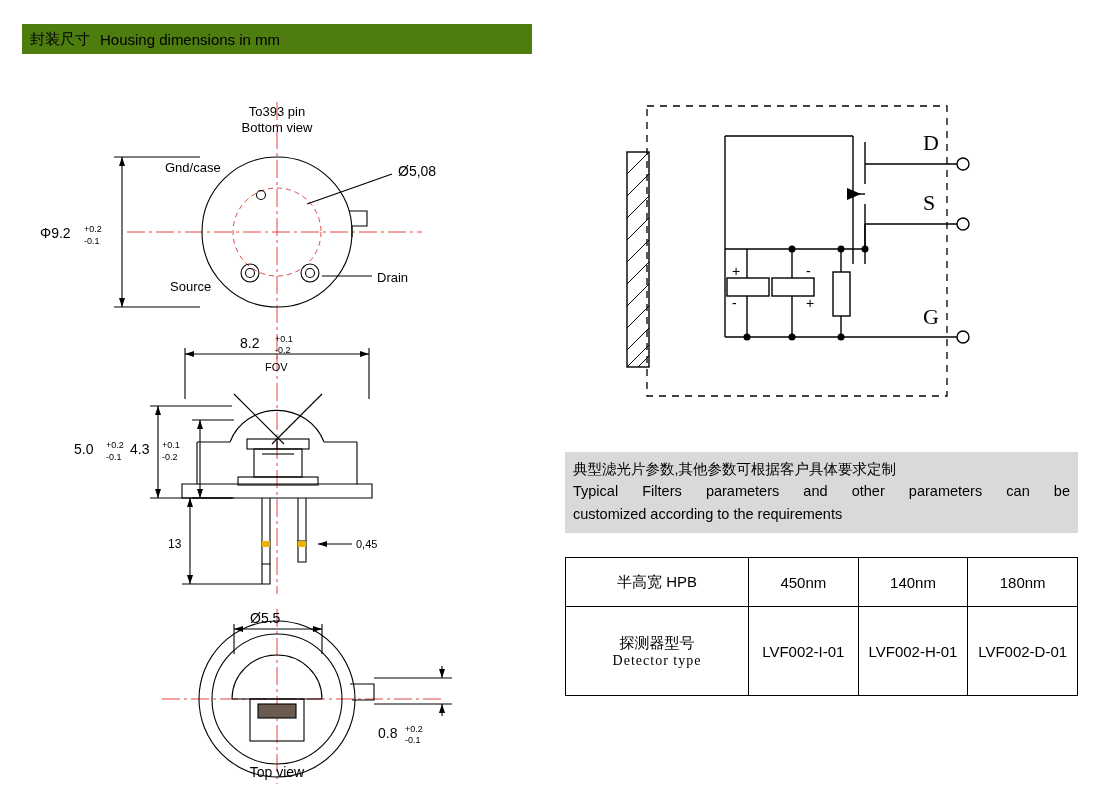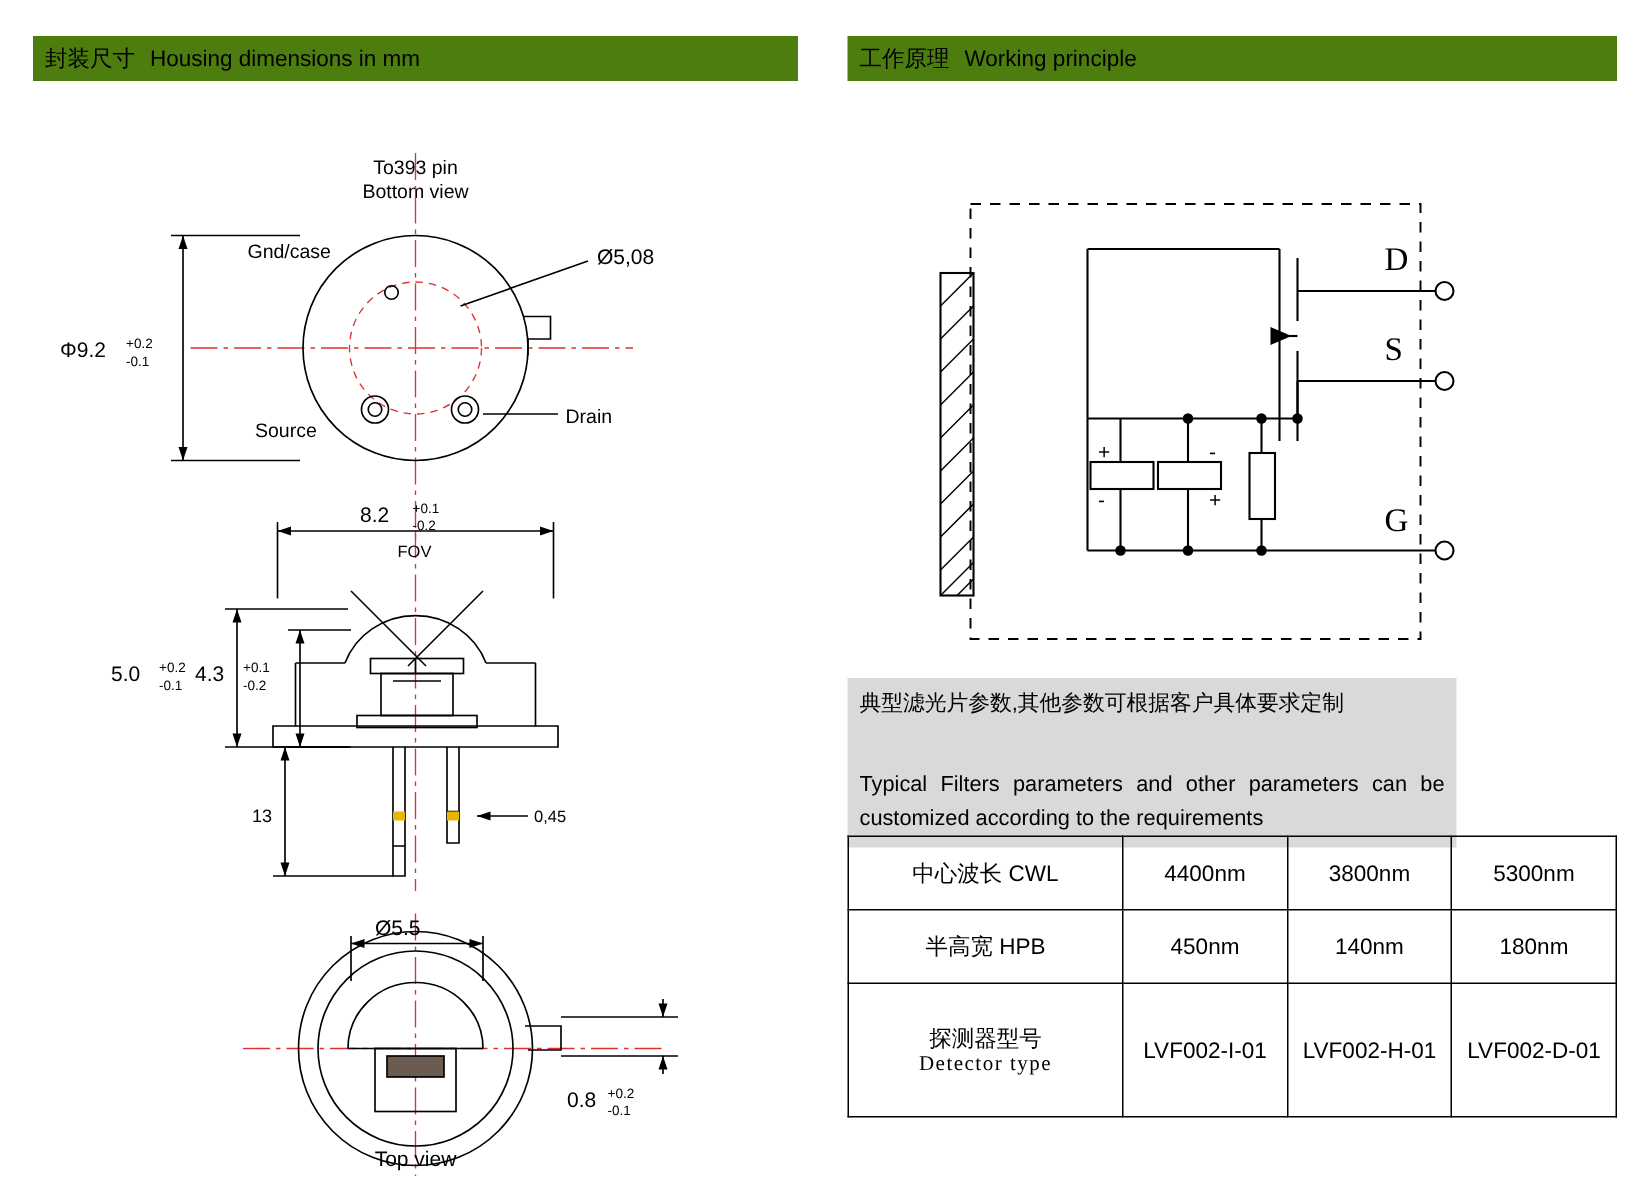--- a/index.html
+++ b/index.html
@@ -28,29 +28,29 @@
   
   #left-panel{left:22px;top:24px;width:510px;}
   #left-drawing{position:relative;width:510px;height:740px;text-align:right;}
 
   
   #right-panel{left:565px;top:24px;width:513px;}
   #right-schematic{position:relative;width:513px;height:400px;}
 
   
   #filter-note{
-    position:absolute;left:565px;top:452px;width:406px;
+    position:absolute;left:565px;top:452px;width:513px;
     background:#d9d9d9;
     box-sizing:border-box;
     padding:6px 8px 8px 8px;
     font-size:14.5px;
     line-height:1.55;
   }
   #filter-note .line{display:block;}
-  #filter-note .justify{text-align:justify;text-align-last:justify;margin-top:32px;}
+  #filter-note .justify{text-align:justify;text-align-last:justify;}
 
   
   #filter-table{
     position:absolute;left:565px;top:557px;width:513px;
     border-collapse:collapse;
     table-layout:fixed;
   }
   #filter-table td{
     border:1px solid #000;
     text-align:center;
@@ -225,24 +225,20 @@
         <text class="t9" x="383" y="678" fill="#000" stroke="none">+0.2</text>
         <text class="t9" x="383" y="689" fill="#000" stroke="none">-0.1</text>
 
         <text class="t14" x="255" y="723" text-anchor="middle" fill="#000" stroke="none">Top view</text>
       </g>
     </svg>
   </div>
 </div>
 
 <div class="panel" id="right-panel">
-  <div class="sec-header">
-    <span class="cn">工作原理</span>
-    <span class="en">Working principle</span>
-  </div>
 
   <div id="right-schematic">
     <svg width="513" height="400" viewBox="0 0 513 400">
       <g fill="none" stroke="#000" stroke-width="1.4">
 
         <rect x="82" y="82" width="300" height="290" stroke-dasharray="7,6" stroke-width="1.3"></rect>
 
         <rect x="62" y="128" width="22" height="215"></rect>
         <g stroke-width="1" clip-path="url(#hatchclip)">
           <line x1="62" y1="150" x2="84" y2="128"></line>
@@ -317,29 +313,20 @@
 </div>
 
 <div id="filter-note">
   <span class="line">典型滤光片参数,其他参数可根据客户具体要求定制</span>
   <span class="line justify">Typical Filters parameters and other parameters can be</span>
   <span class="line">customized according to the requirements</span>
 </div>
 
 <table id="filter-table">
   <tbody>
-    <tr class="r1">
-      <td class="label">
-        <span>中心波长</span>
-        <span>CWL</span>
-      </td>
-      <td>4400nm</td>
-      <td>3800nm</td>
-      <td>5300nm</td>
-    </tr>
     <tr class="r2">
       <td class="label">
         <span>半高宽</span>
         <span>HPB</span>
       </td>
       <td>450nm</td>
       <td>140nm</td>
       <td>180nm</td>
     </tr>
     <tr class="r3">

